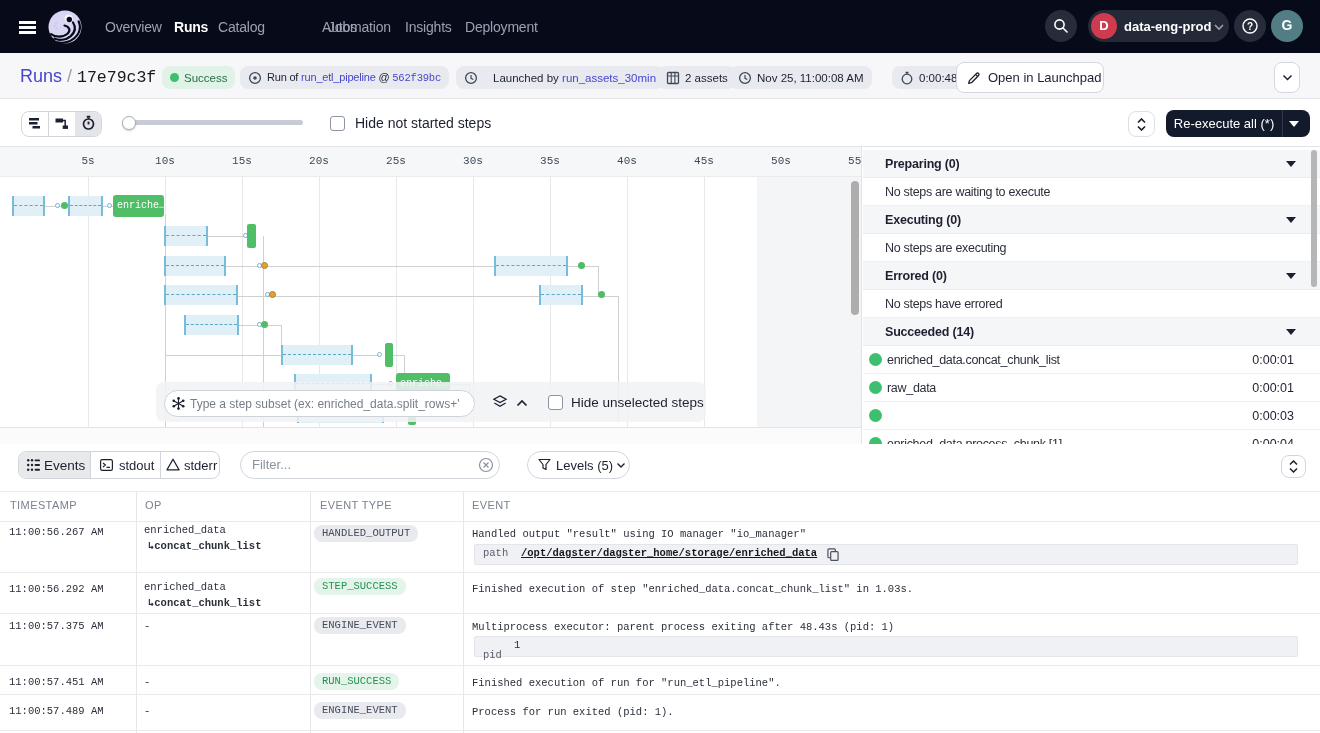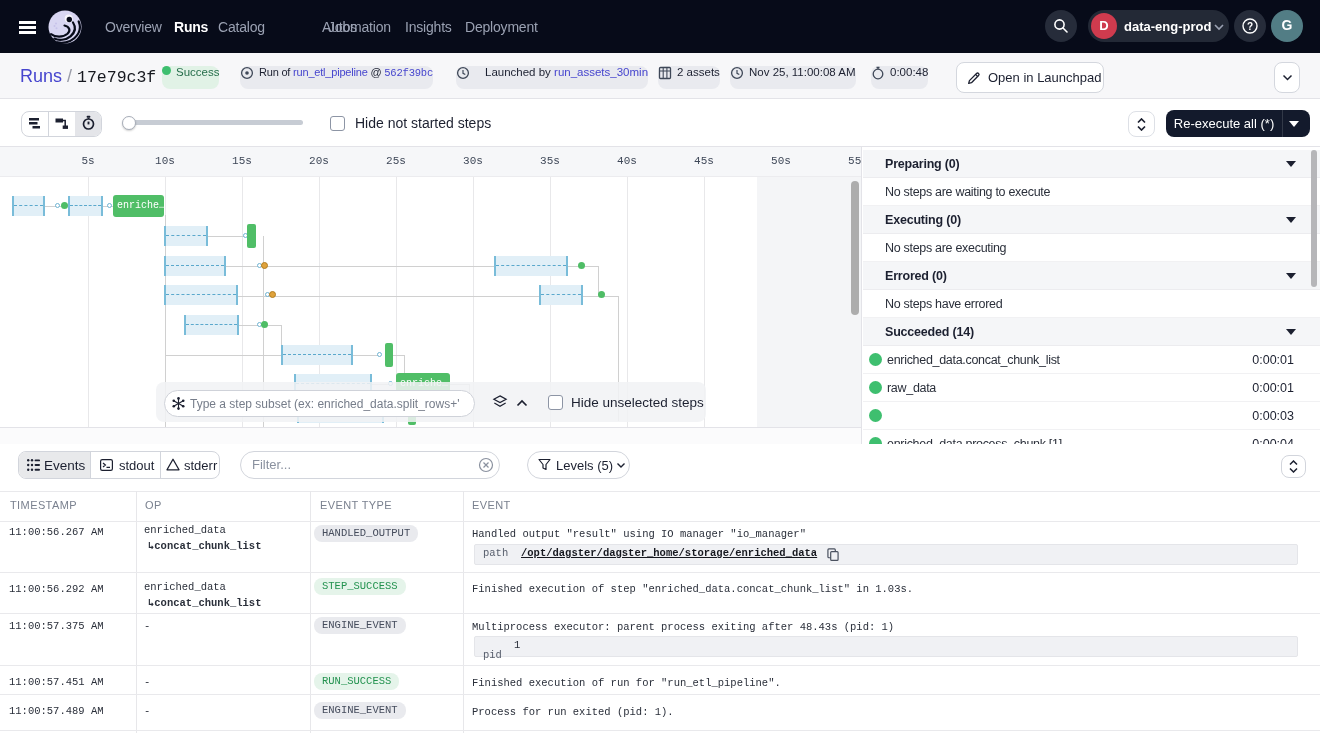--- a/index.html
+++ b/index.html
@@ -11,21 +11,21 @@
 
   
   #nav { position:absolute; left:0; top:0; width:1320px; height:62px; background:#070B19; }
   #nav .item { position:absolute; top:19px; font-size:14px; color:#9aa1b2; letter-spacing:-0.2px; }
   #nav .item.active { color:#fff; font-weight:700; }
   .navcircle { position:absolute; top:10px; width:32px; height:32px; border-radius:50%; background:#262c3a; }
 
   
   #hdr { position:absolute; left:0; top:53px; width:1320px; height:46px; background:#f7f7f9; border-bottom:1px solid #e3e3e8; }
   .tag { position:absolute; top:66px; height:23px; border-radius:8px; background:#e9eaef; color:#1c2030;
-         font-size:11.5px; display:flex; align-items:flex-start; padding:0 0; gap:5px; white-space:nowrap; }
+         font-size:11.5px; display:flex; align-items:center; padding:0 8px; gap:5px; white-space:nowrap; }
   .tag a { color:#4645ce; text-decoration:none; }
   .btn svg, .tag svg { flex:0 0 auto; }
   .btn { position:absolute; top:62px; height:31px; background:#fff; border:1px solid #d4d7de; border-radius:8px;
          display:flex; align-items:center; font-size:13px; color:#1c2030; gap:7px; white-space:nowrap; }
 
   
   #toolbar { position:absolute; left:0; top:99px; width:1320px; height:48px; background:#fff; border-bottom:1px solid #e3e3e8; }
 
   
   #gantt { position:absolute; left:0; top:147px; width:862px; height:297px; background:#fff; overflow:hidden; border-right:1px solid #e3e3e8;}
@@ -149,21 +149,21 @@
       </svg>
     <span>2 assets</span>
   </div>
   <div class="tag" style="left:730px;">
     <svg width="14" height="14" viewBox="0 0 14 14">
         <circle cx="7" cy="7" r="5.4" stroke="#3f4858" stroke-width="1.3" fill="none"></circle>
         <path d="M7 4 L7 7.3 L9.3 8.6" stroke="#3f4858" stroke-width="1.2" fill="none"></path>
       </svg>
     <span>Nov 25, 11:00:08 AM</span>
   </div>
-  <div class="tag" style="left:871px;">
+  <div class="tag" style="left:892px;">
     <svg width="14" height="14" viewBox="0 0 14 14">
         <circle cx="7" cy="8" r="4.8" stroke="#3f4858" stroke-width="1.3" fill="none"></circle>
         <path d="M5.5 1.5 H8.5 M7 1.5 V3.2" stroke="#3f4858" stroke-width="1.3"></path>
       </svg>
     <span>0:00:48</span>
   </div>
   <div class="btn" style="left:956px; width:148px; padding:0 10px;">
     <svg width="14" height="14" viewBox="0 0 15 15">
         <path d="M1.8 13.2 L2.6 10.3 L10.2 2.7 A1.55 1.55 0 0 1 12.4 4.9 L4.8 12.5 L1.8 13.2 Z" stroke="#1c2030" stroke-width="1.4" fill="none" stroke-linejoin="round"></path>
         <path d="M9.2 3.7 L11.4 5.9" stroke="#1c2030" stroke-width="1.2"></path>

